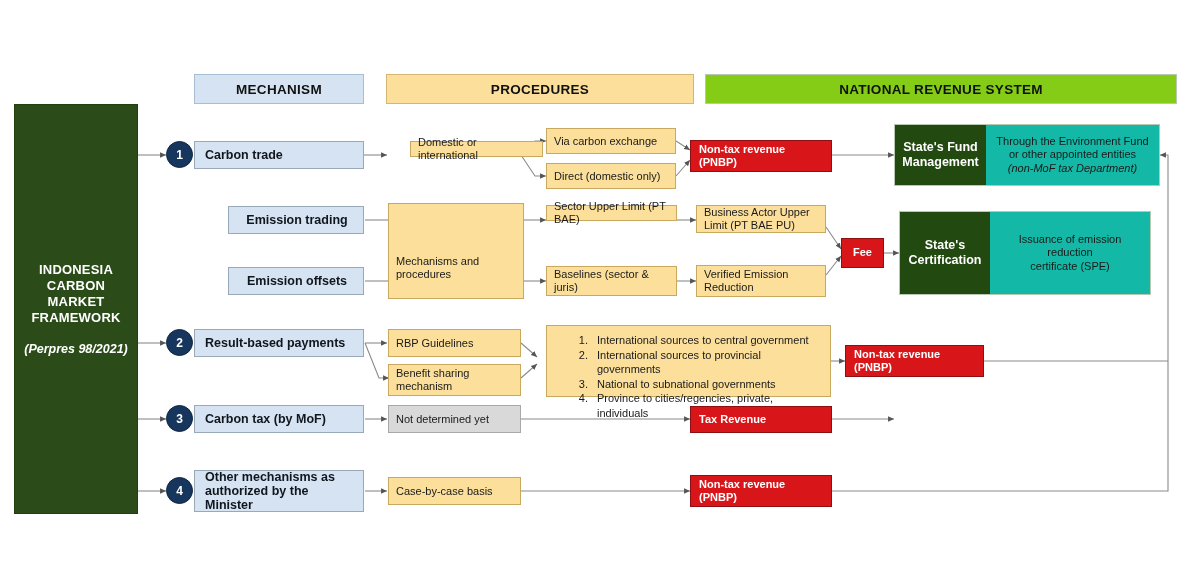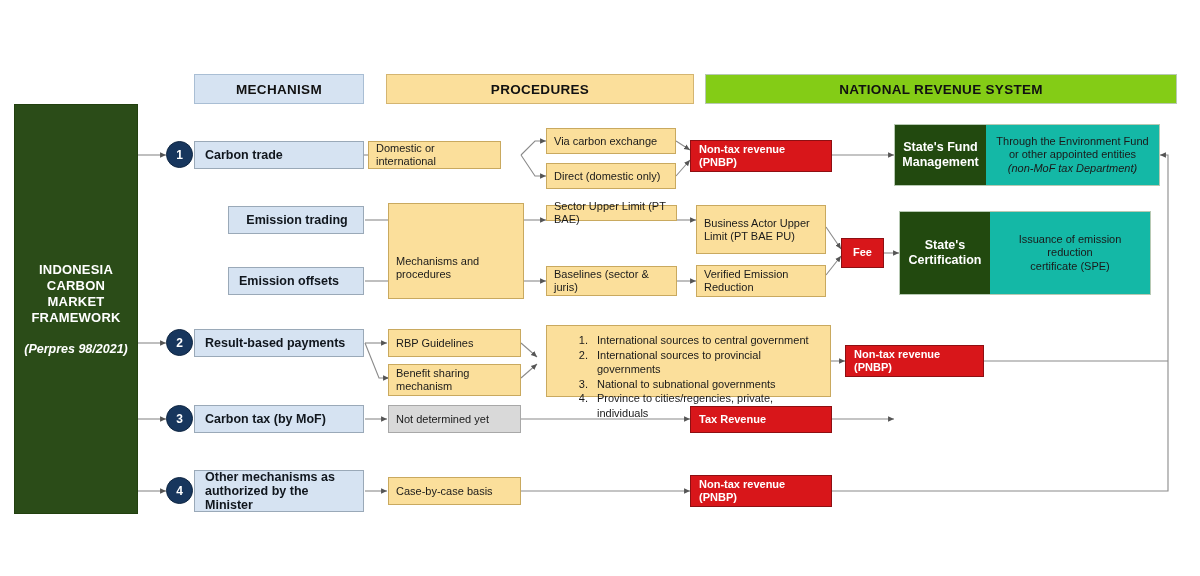--- a/index.html
+++ b/index.html
@@ -159,36 +159,36 @@
     <span>4</span>
   </div>
 
   <div class="node mech" style="left:194px;top:141px;width:170px;height:28px;">
     <span class="txt">Carbon trade</span>
   </div>
   <div class="node mech" style="left:228px;top:206px;width:136px;height:28px;justify-content:center;">
     <span class="txt" style="text-align:center;">Emission trading</span>
   </div>
   <div class="node mech" style="left:228px;top:267px;width:136px;height:28px;justify-content:center;">
-    <span class="txt" style="">Emission offsets</span>
+    <span class="txt" style="text-align:center;">Emission offsets</span>
   </div>
   <div class="node mech" style="left:194px;top:329px;width:170px;height:28px;">
     <span class="txt">Result-based payments</span>
   </div>
   <div class="node mech" style="left:194px;top:405px;width:170px;height:28px;">
     <span class="txt">Carbon tax (by MoF)</span>
   </div>
   <div class="node mech" style="left:194px;top:470px;width:170px;height:42px;">
     <span class="txt">
       <span style="display:block;">Other mechanisms as</span>
       <span style="display:block;">authorized by the Minister</span>
     </span>
   </div>
 
-  <div class="node proc" style="left:368px;top:141px;width:133px;height:28px;">
+  <div class="node proc" style="left:410px;top:141px;width:133px;height:16px;">
     <span class="txt">Domestic or international</span>
   </div>
   <div class="node proc" style="left:546px;top:128px;width:130px;height:26px;">
     <span class="txt">Via carbon exchange</span>
   </div>
   <div class="node proc" style="left:546px;top:163px;width:130px;height:26px;">
     <span class="txt">Direct (domestic only)</span>
   </div>
 
   <div class="node proc" style="left:388px;top:203px;width:136px;height:96px;">
@@ -197,21 +197,21 @@
       <span style="display:block;">procedures</span>
     </span>
   </div>
 
   <div class="node proc" style="left:546px;top:205px;width:131px;height:16px;">
     <span class="txt">
       <span style="display:block;">Sector Upper Limit (PT</span>
       <span style="display:block;">BAE)</span>
     </span>
   </div>
-  <div class="node proc" style="left:696px;top:205px;width:130px;height:49px;">
+  <div class="node proc" style="left:696px;top:205px;width:130px;height:28px;">
     <span class="txt">
       <span style="display:block;">Business Actor Upper</span>
       <span style="display:block;">Limit (PT BAE PU)</span>
     </span>
   </div>
   <div class="node proc" style="left:546px;top:266px;width:131px;height:30px;">
     <span class="txt">Baselines (sector &amp; juris)</span>
   </div>
   <div class="node proc" style="left:696px;top:265px;width:130px;height:32px;">
     <span class="txt">

